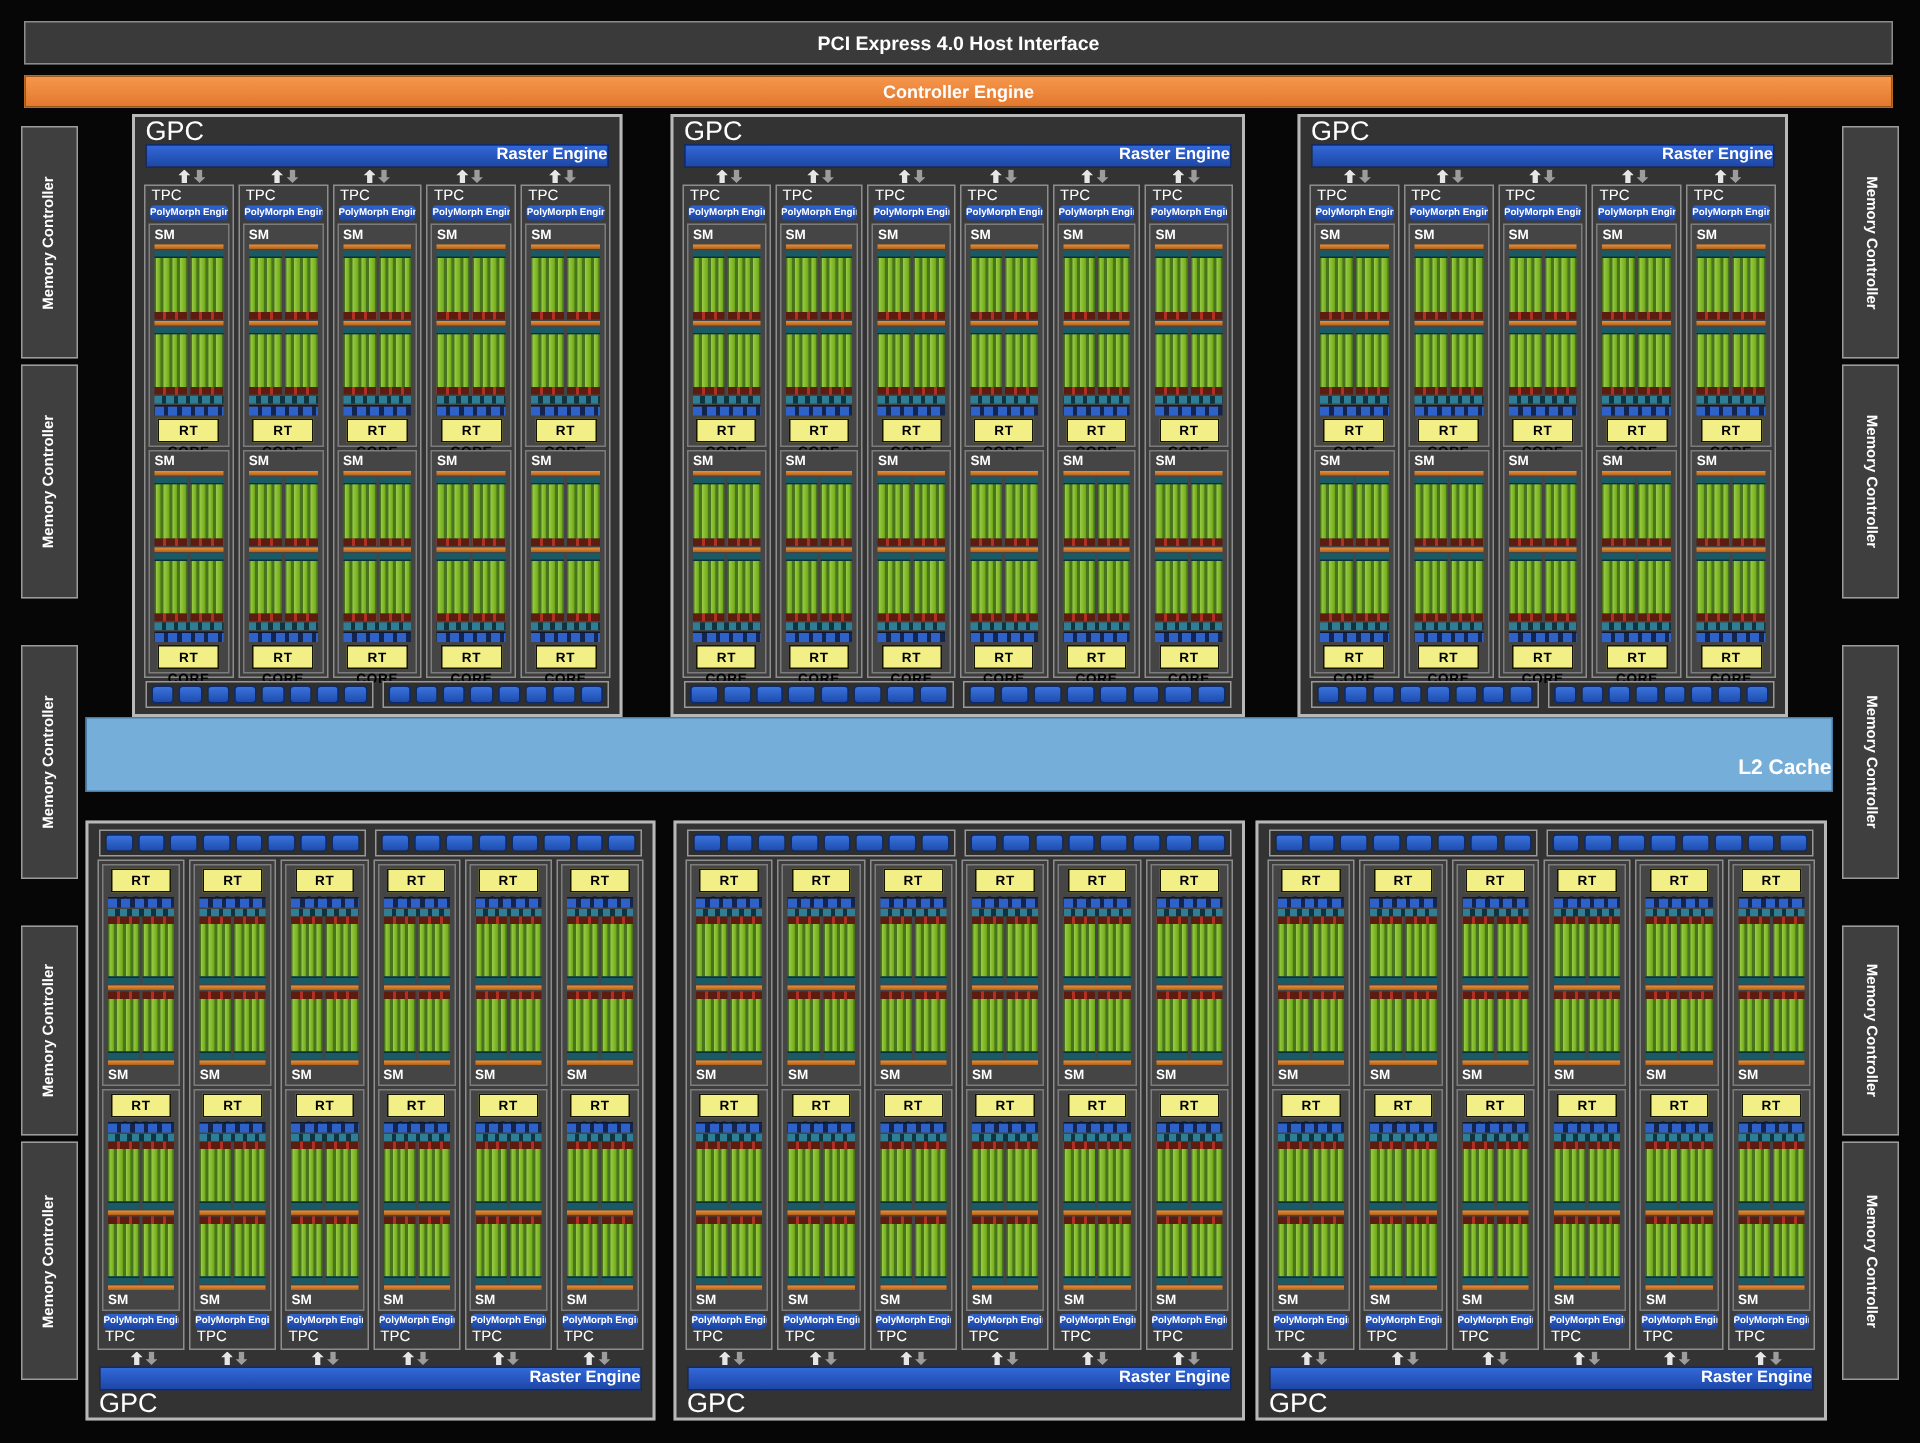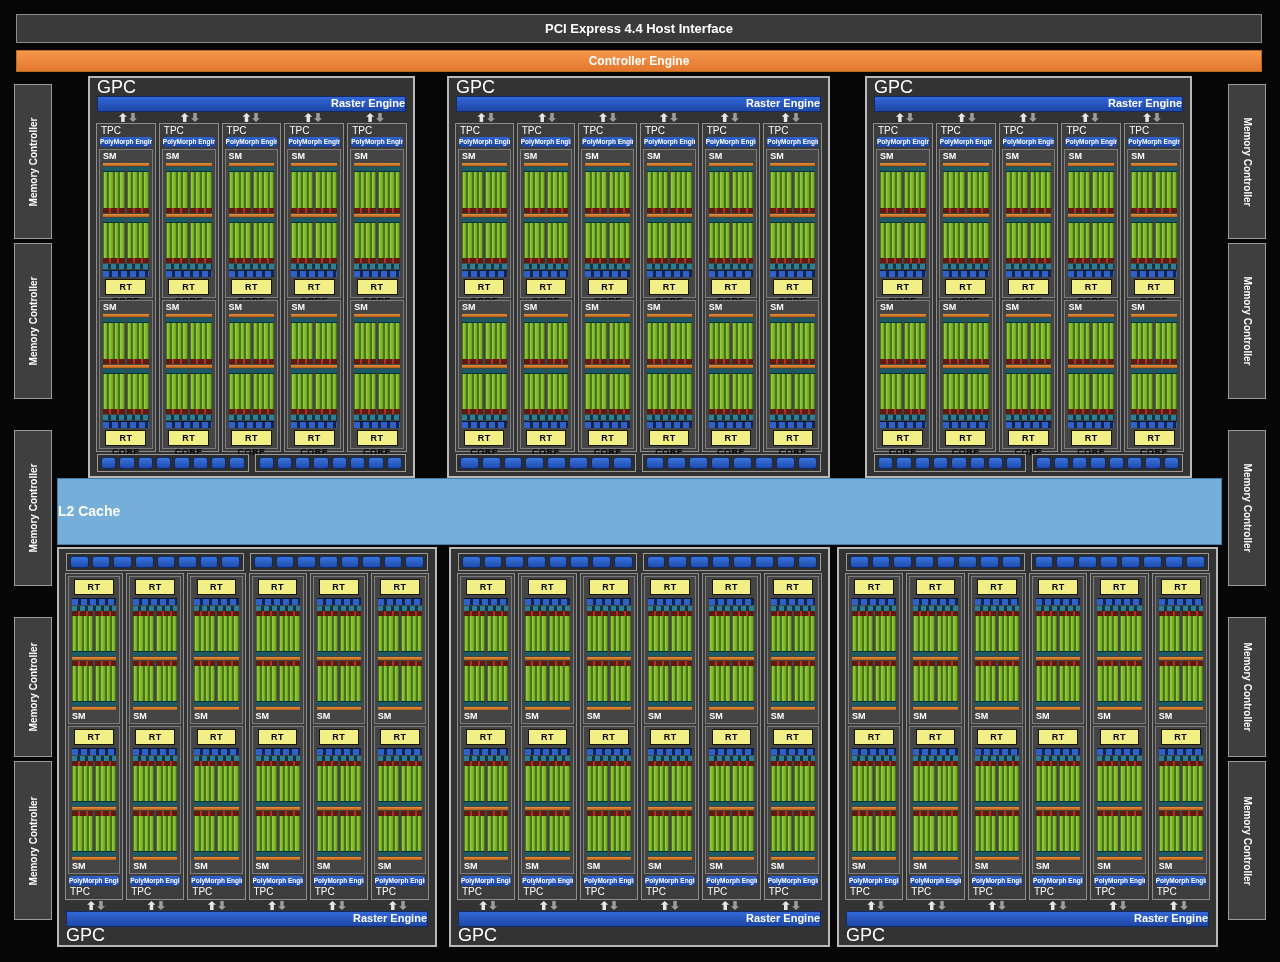--- a/index.html
+++ b/index.html
@@ -6,23 +6,23 @@
   .canvas{position:relative;width:1280px;height:962px;background:#060606;overflow:hidden;
           font-family:"Liberation Sans","DejaVu Sans",sans-serif;}
 
   
   .pci{position:absolute;left:16px;top:14px;width:1246px;height:29px;box-sizing:border-box;
        background:#3a3a3a;border:1px solid #8c8c8c;color:#fff;
        font-weight:bold;font-size:13px;line-height:27px;text-align:center;}
   .giga{position:absolute;left:16px;top:50px;width:1246px;height:22px;box-sizing:border-box;
         background:linear-gradient(#f6974c,#e2782e);border:1px solid #b86a20;color:#fff;
         font-weight:bold;font-size:12px;line-height:20px;text-align:center;}
-  .l2{position:absolute;left:57px;top:478px;width:1165px;height:67px;box-sizing:border-box;
+  .l2{position:absolute;left:57px;top:478px;width:1165px;height:50px;box-sizing:border-box;
       background:#74aed9;border:1px solid #4a7ba6;color:#fff;
-      font-weight:bold;font-size:14px;line-height:64px;text-align:left;}
+      font-weight:bold;font-size:14px;line-height:64px;text-align:right;}
 
   
   .mc{position:absolute;width:38px;background:#3f3f3f;border:1px solid #9b9b9b;box-sizing:border-box;}
   .mc span{position:absolute;left:50%;top:50%;white-space:nowrap;color:#fff;
            font-weight:bold;font-size:10px;}
   .mc.left  span{transform:translate(-50%,-50%) rotate(-90deg);}
   .mc.right span{transform:translate(-50%,-50%) rotate(90deg);}
 
   
   .gpc{position:absolute;background:#333;border:2px solid #b8b8b8;box-sizing:border-box;
@@ -76,21 +76,21 @@
   .roprow{height:18px;flex:none;display:flex;gap:6px;margin:2px 2px 1px;}
   .gpc.rev .roprow{margin:1px 2px 2px;}
   .ropgrp{flex:1;background:#2e2e2e;border:1px solid #9a9a9a;display:flex;gap:3px;padding:2px 3px;box-sizing:border-box;}
   .ropseg{flex:1;background:linear-gradient(#3a74dc,#1e4cae);border:1px solid #0d2a6a;border-radius:3px;}
 </style>
 </head>
 <body>
 
 <div class="canvas">
   <div class="pci">
-    <span>PCI Express 4.4 Host Interface</span>
+    <span>PCI Express 4.0 Host Interface</span>
   </div>
   <div class="giga">
     <span>Controller Engine</span>
   </div>
   <div class="l2">
     <span>L2 Cache</span>
   </div>
 <div class="mc left" style="left: 14px; top: 84px; height: 155px;">
       <span>Memory Controller</span>
     </div>

